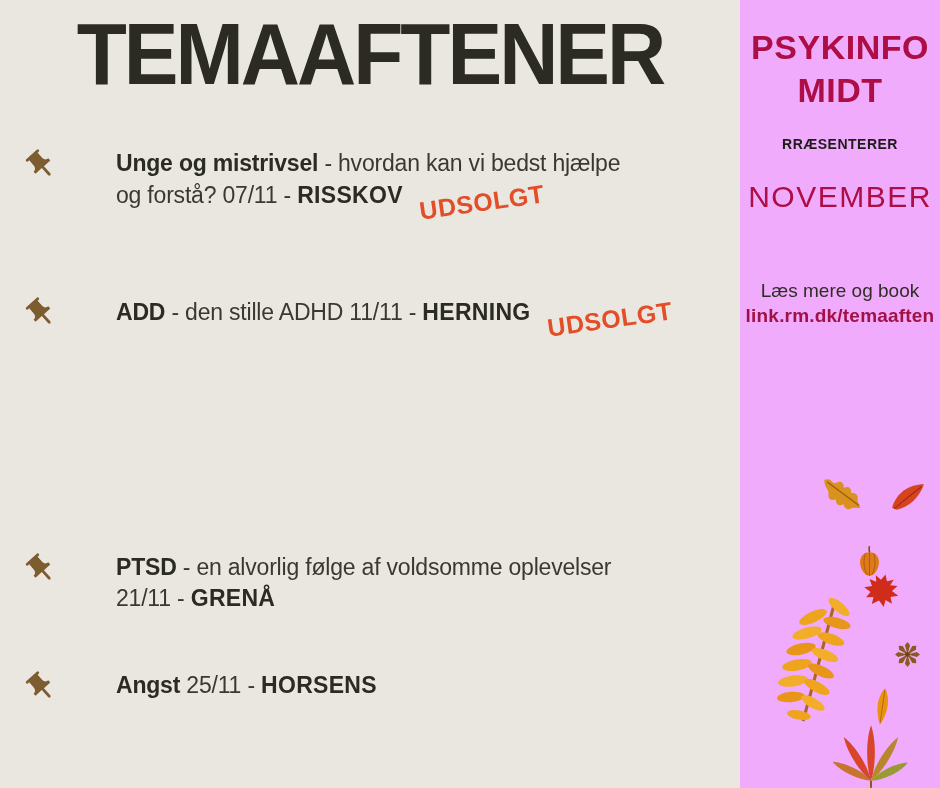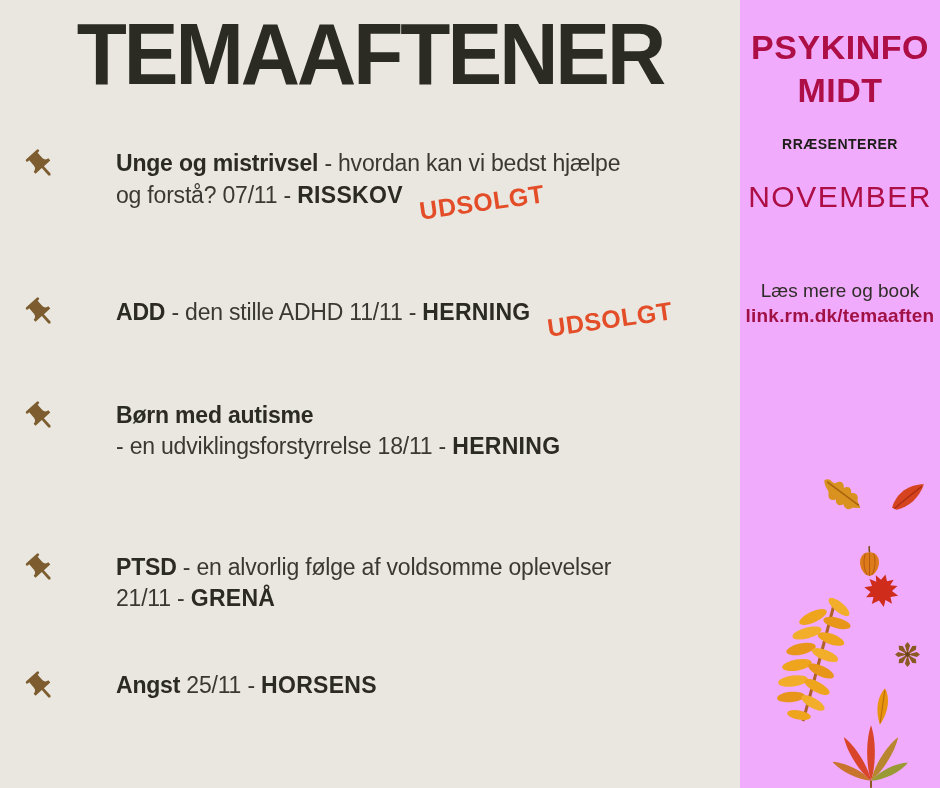--- a/index.html
+++ b/index.html
@@ -58,31 +58,20 @@
       <span class="pin">
         <svg viewBox="0 0 24 24">
             <path d="M16 9V4h1a1 1 0 0 0 0-2H7a1 1 0 0 0 0 2h1v5c0 1.66-1.34 3-3 3v2h5.97v7l1 1 1-1v-7H19v-2c-1.66 0-3-1.34-3-3z"></path>
           </svg>
       </span>
       <div class="etext">
         <div class="ln"><b>ADD</b><span> - den stille ADHD 11/11 - </span><b class="city">HERNING</b><span class="soldout">UDSOLGT</span></div>
       </div>
     </div>
 
-    <div class="event" style="top:400px">
-      <span class="pin">
-        <svg viewBox="0 0 24 24">
-            <path d="M16 9V4h1a1 1 0 0 0 0-2H7a1 1 0 0 0 0 2h1v5c0 1.66-1.34 3-3 3v2h5.97v7l1 1 1-1v-7H19v-2c-1.66 0-3-1.34-3-3z"></path>
-          </svg>
-      </span>
-      <div class="etext">
-        <div class="ln"><b>Børn med autisme</b></div>
-        <div class="ln"><span>- en udviklingsforstyrrelse 18/11 - </span><b class="city">HERNING</b></div>
-      </div>
-    </div>
 
     <div class="event" style="top:552px">
       <span class="pin">
         <svg viewBox="0 0 24 24">
             <path d="M16 9V4h1a1 1 0 0 0 0-2H7a1 1 0 0 0 0 2h1v5c0 1.66-1.34 3-3 3v2h5.97v7l1 1 1-1v-7H19v-2c-1.66 0-3-1.34-3-3z"></path>
           </svg>
       </span>
       <div class="etext">
         <div class="ln"><b>PTSD</b><span> - en alvorlig følge af voldsomme oplevelser</span></div>
         <div class="ln"><span>21/11 - </span><b class="city">GRENÅ</b></div>

